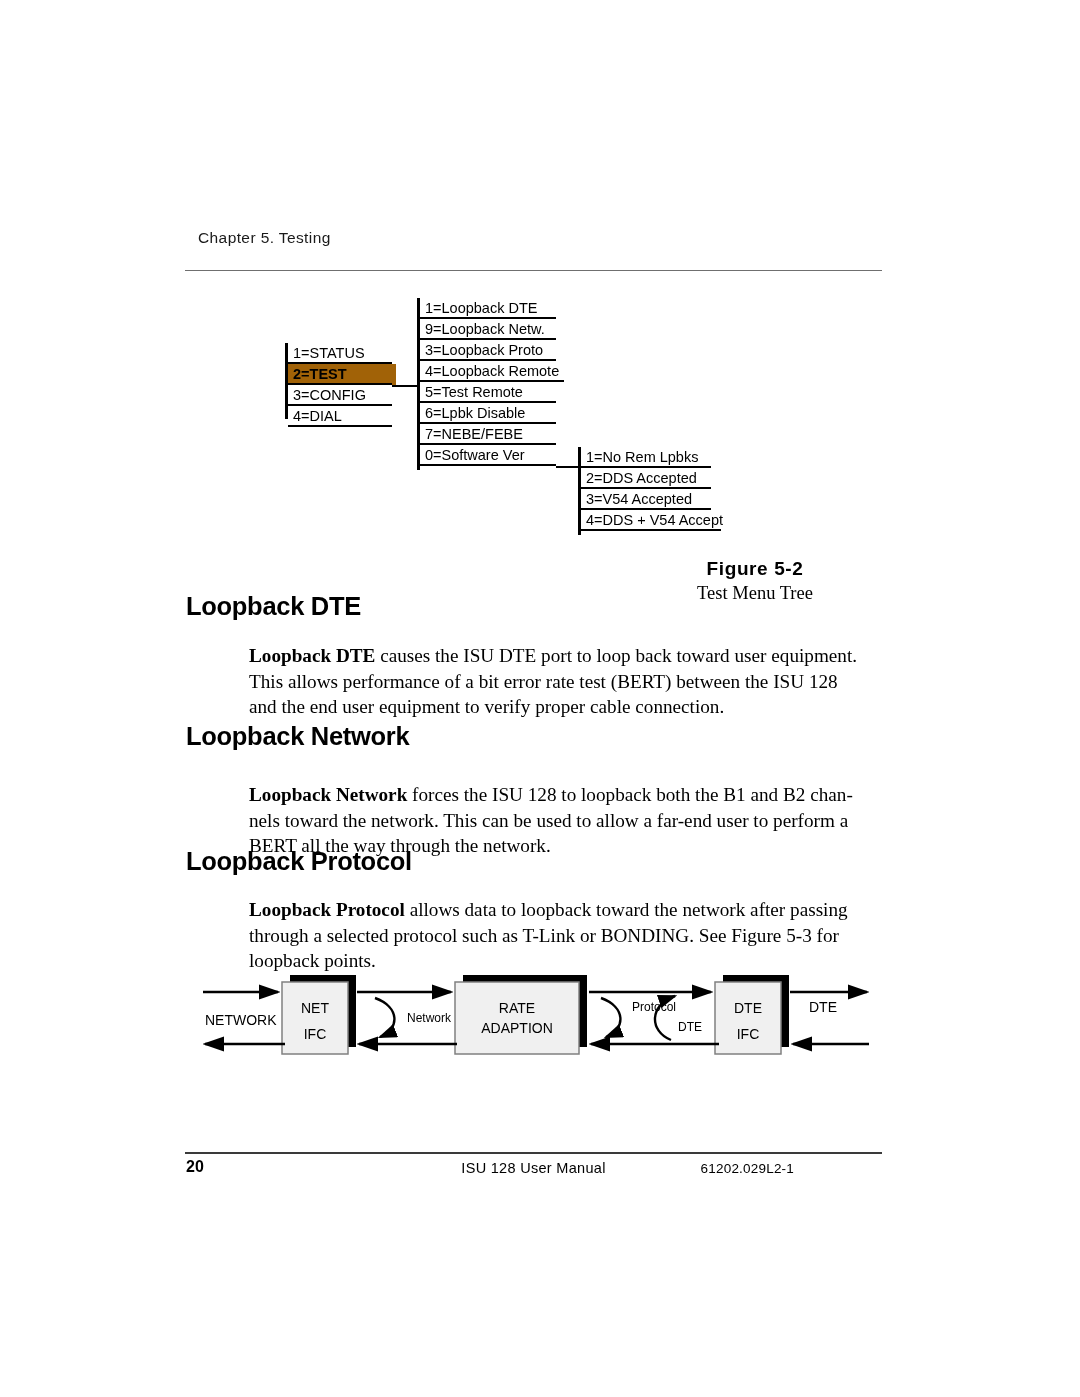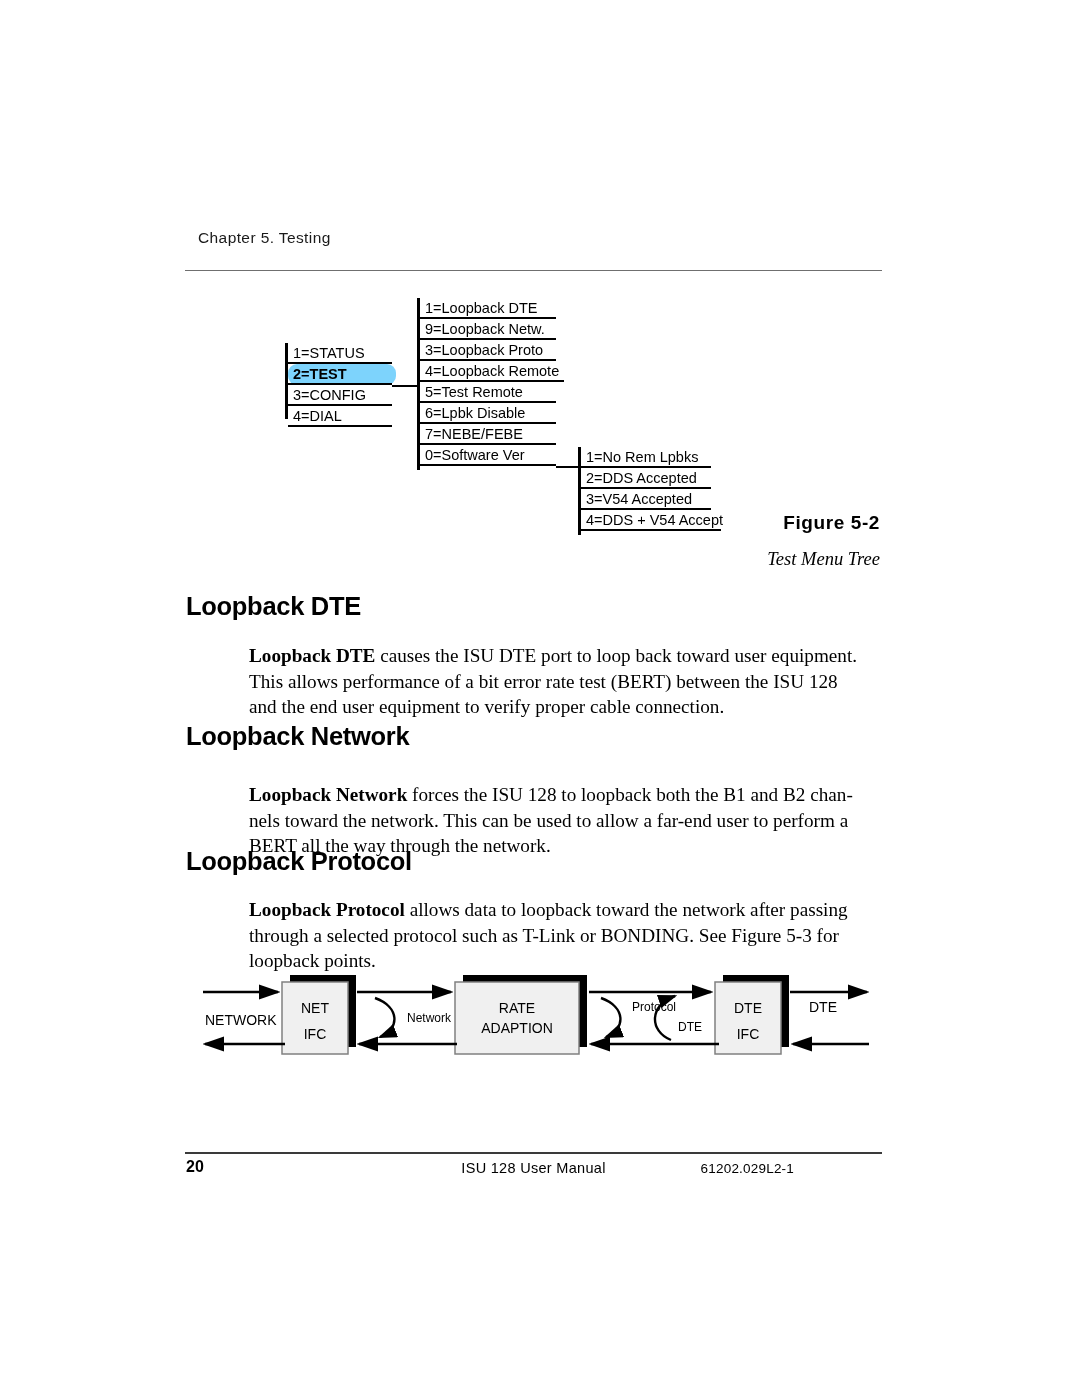--- a/index.html
+++ b/index.html
@@ -72,22 +72,21 @@
   }
   .menu-item .ul {
     position: absolute;
     left: 0;
     bottom: 0;
     height: 2px;
     background: #000;
   }
   .menu-item.sel {
     font-weight: bold;
-    background: #7dd3fc;
-    border-radius: 9px;
+    background: #a16207;
   }
   .connector {
     position: absolute;
     background: #000;
   }
 
   
   .fig-caption {
     position: absolute;
     text-align: center;
@@ -95,24 +94,23 @@
   }
   .fig-caption .fignum {
     font-family: "Liberation Sans", sans-serif;
     font-weight: bold;
     font-size: 19px;
     letter-spacing: 0.6px;
     display: block;
   }
   .fig-caption .figtitle {
     font-family: "Liberation Serif", serif;
-    font-style: italic;
     font-size: 18.5px;
     display: block;
-    margin-top: 15px;
+    margin-top: 3px;
   }
 
   
   h2.section-head {
     position: absolute;
     margin: 0;
     font-family: "Liberation Sans", sans-serif;
     font-weight: bold;
     font-size: 25.5px;
     letter-spacing: -0.3px;
@@ -277,21 +275,21 @@
         <span class="ul" style="width:130px;"></span>
       </div>
 
       <div class="menu-item" style="left:396px; top:225px; width:144px;">
         <span>4=DDS + V54 Accept</span>
         <span class="ul" style="width:140px;"></span>
       </div>
     </div>
   </div>
 
-  <div class="fig-caption" style="left:630px; top:512px;text-align:right;">
+  <div class="fig-caption" style="left:630px; top:558px;">
     <span class="fignum">Figure 5-2</span>
     <span class="figtitle">Test Menu Tree</span>
   </div>
 
   <h2 class="section-head" style="left:186px; top:592px;">Loopback DTE</h2>
   <div class="body-par" style="top:643px;">
     <b>Loopback DTE</b><span> causes the ISU DTE port to loop back toward user equipment. This allows performance of a bit error rate test (BERT) between the ISU 128 and the end user equipment to verify proper cable connection.</span>
   </div>
 
   <h2 class="section-head" style="left:186px; top:722px;">Loopback Network</h2>

